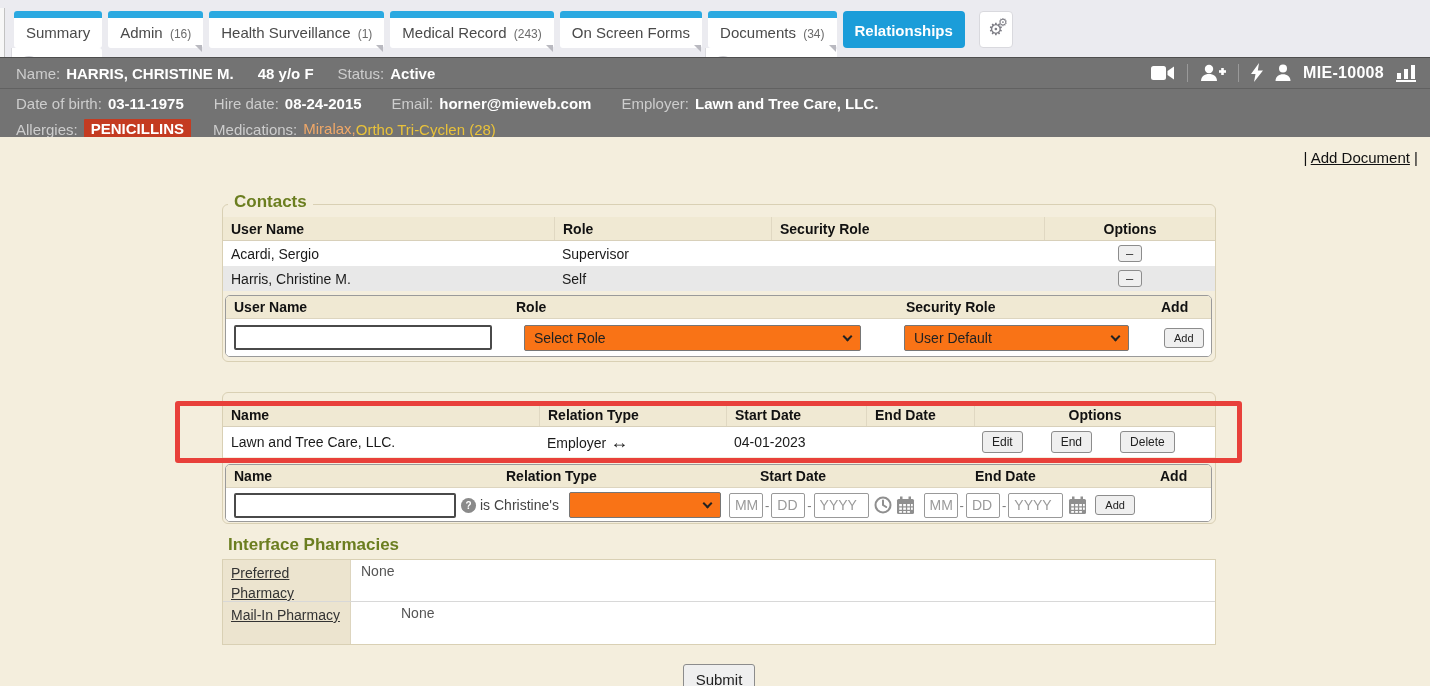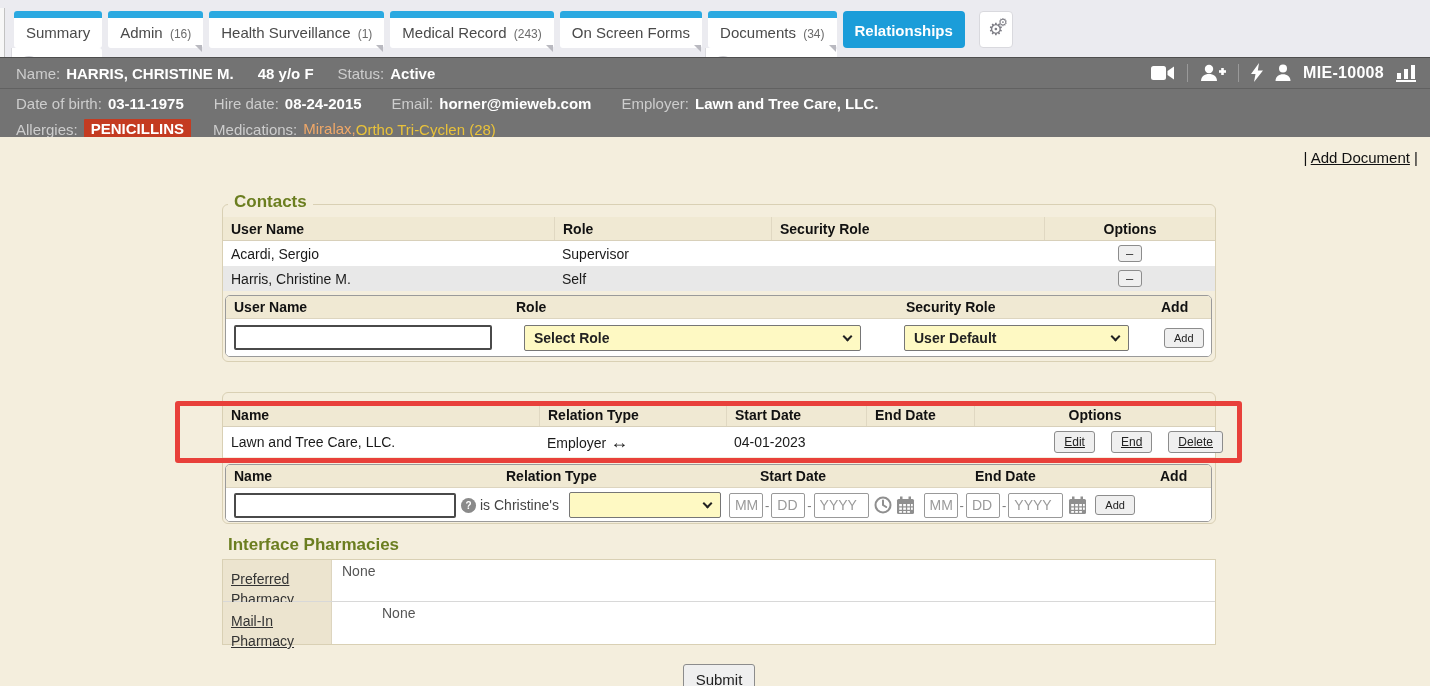--- a/index.html
+++ b/index.html
@@ -81,38 +81,38 @@
   .btn { background:#efefef; border:1px solid #8c8c8c; border-radius:3px; font-size:12px;
          color:#222; padding:3px 9px; cursor:pointer; font-family:"Liberation Sans",sans-serif; }
 
   .addbox { position:absolute; border:1px solid #9a9a9a; border-radius:5px; background:#fff; overflow:hidden; }
   .addbox .hstrip { background:#f0e9d3; border-bottom:1px solid #ddd5bf; height:23px; display:flex;
                     align-items:center; font-size:14px; font-weight:bold; color:#111; }
   .addbox .irow { display:flex; align-items:center; background:#fff; }
 
   .txtinput { border:2px solid #4a4a4a; background:#fff; height:25px; border-radius:2px;
               font-size:14px; padding:0 6px; font-family:"Liberation Sans",sans-serif; }
-  .sel { border:1px solid #767676; background:#fef9c3; height:26px; border-radius:2px; display:flex;
-         align-items:center; padding:0 9px; font-size:14px; color:#222; cursor:pointer;font-weight:bold; }
+  .sel { border:1px solid #767676; background:#f97316; height:26px; border-radius:2px; display:flex;
+         align-items:center; padding:0 9px; font-size:14px; color:#222; cursor:pointer; }
   .chev { width:7px; height:7px; border-right:2px solid #222; border-bottom:2px solid #222;
           transform:rotate(45deg); margin-left:auto; margin-top:-3px; }
   .dinput { border:1px solid #999; height:25px; border-radius:2px; font-size:14px; color:#222;
             padding:0 5px; font-family:"Liberation Sans",sans-serif; }
   .dinput::placeholder { color:#9a9a9a; }
   .dsep { color:#777; font-size:13px; margin:0 2px; }
   .helpicon { width:15px; height:15px; border-radius:50%; background:#8a8a8a; color:#fff;
               font-size:10px; font-weight:bold; display:inline-flex; align-items:center;
               justify-content:center; flex:none; }
   .poss { font-size:14px; color:#444; white-space:nowrap; }
   .relarrow { font-weight:bold; font-size:18px; margin-left:4px; }
 
   .pharmtable { position:absolute; border:1px solid #d9d0b4; background:#fff; }
   .pharmrow { display:flex; border-bottom:1px solid #d8d8d8; height:42px; }
   .pharmrow:last-child { border-bottom:none;gap:40px; }
-  .pharmlabel { width:109px; background:#ece4cf; padding:9px 8px; font-size:14px; border-right:1px solid #ddd5bf; }
+  .pharmlabel { width:128px; background:#ece4cf; padding:3px 8px; font-size:14px; border-right:1px solid #ddd5bf; }
   .pharmlabel a { color:#333; text-decoration:underline; cursor:pointer; line-height:20px; }
   .pharmval { padding:3px 10px; font-size:14px; color:#555; }
 
   .submitbtn { position:absolute; left:683px; top:527px; width:72px; height:30px;
                background:#efefef; border:1px solid #8c8c8c; border-radius:3px; font-size:15px;
                color:#222; cursor:pointer; font-family:"Liberation Sans",sans-serif; }
 
   .redbox { position:absolute; left:175px; top:264px; width:1067px; height:62px;
             border:5px solid #e8403a; border-radius:3px; pointer-events:none; z-index:50; }
 
@@ -316,21 +316,21 @@
       <div style="width:241px" class="center">Options</div>
     </div>
     <div class="trow row-white" style="height:30px">
       <div style="width:316px">Lawn and Tree Care, LLC.</div>
       <div style="width:187px">
         <span>Employer</span><span class="relarrow">↔</span>
       </div>
       <div style="width:140px">04-01-2023</div>
       <div style="width:108px"></div>
       <div style="width:241px" class="center; display:flex">
-        <div style="display:flex; gap:16px; width:241px; justify-content:flex-end;text-decoration:underline;">
+        <div style="display:flex; gap:28px; width:241px; justify-content:flex-start;">
           <button class="btn">Edit</button>
           <button class="btn">End</button>
           <button class="btn">Delete</button>
         </div>
       </div>
     </div>
   </div>
 
   <div class="addbox" style="left:225px; top:327px; width:987px; height:58px;">
     <div class="hstrip">

